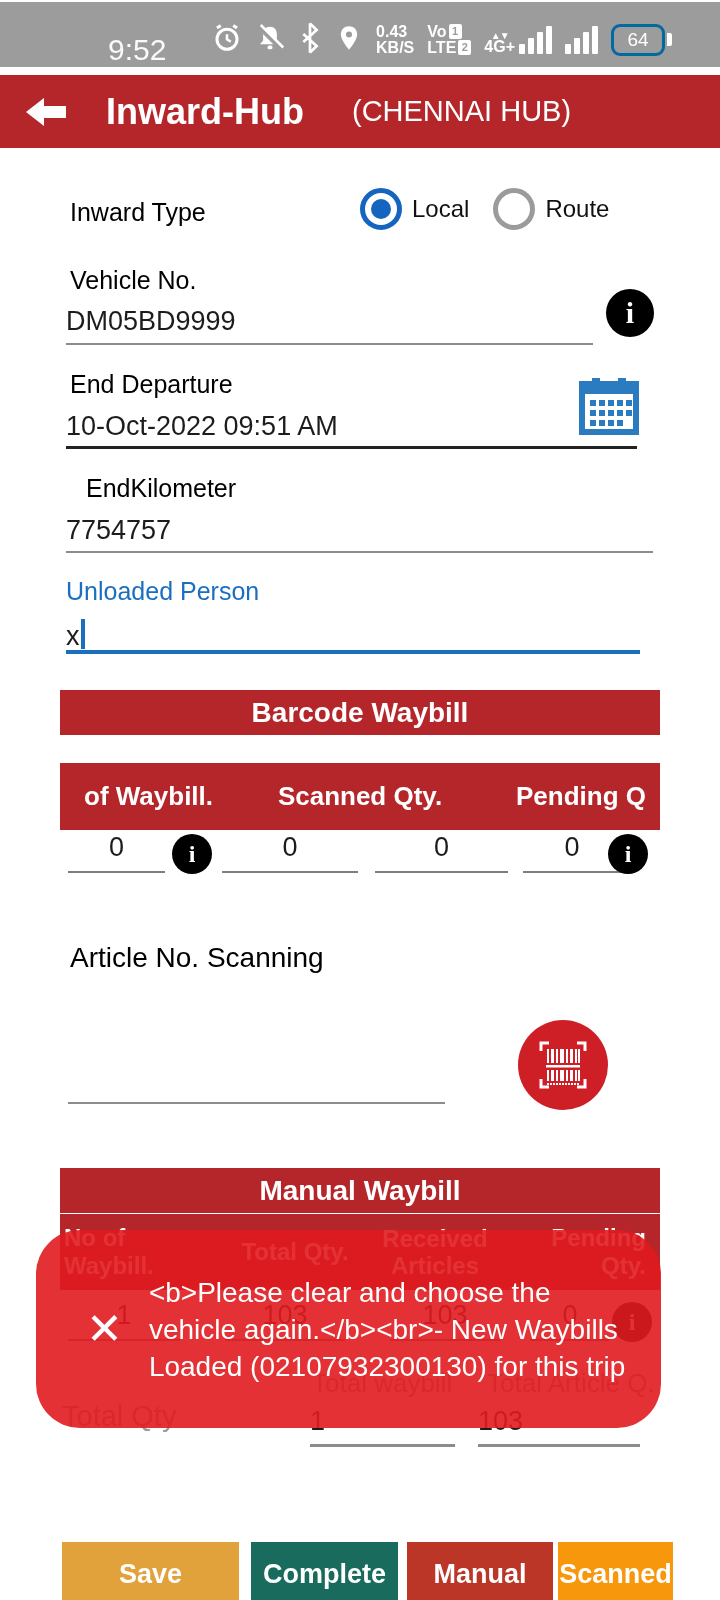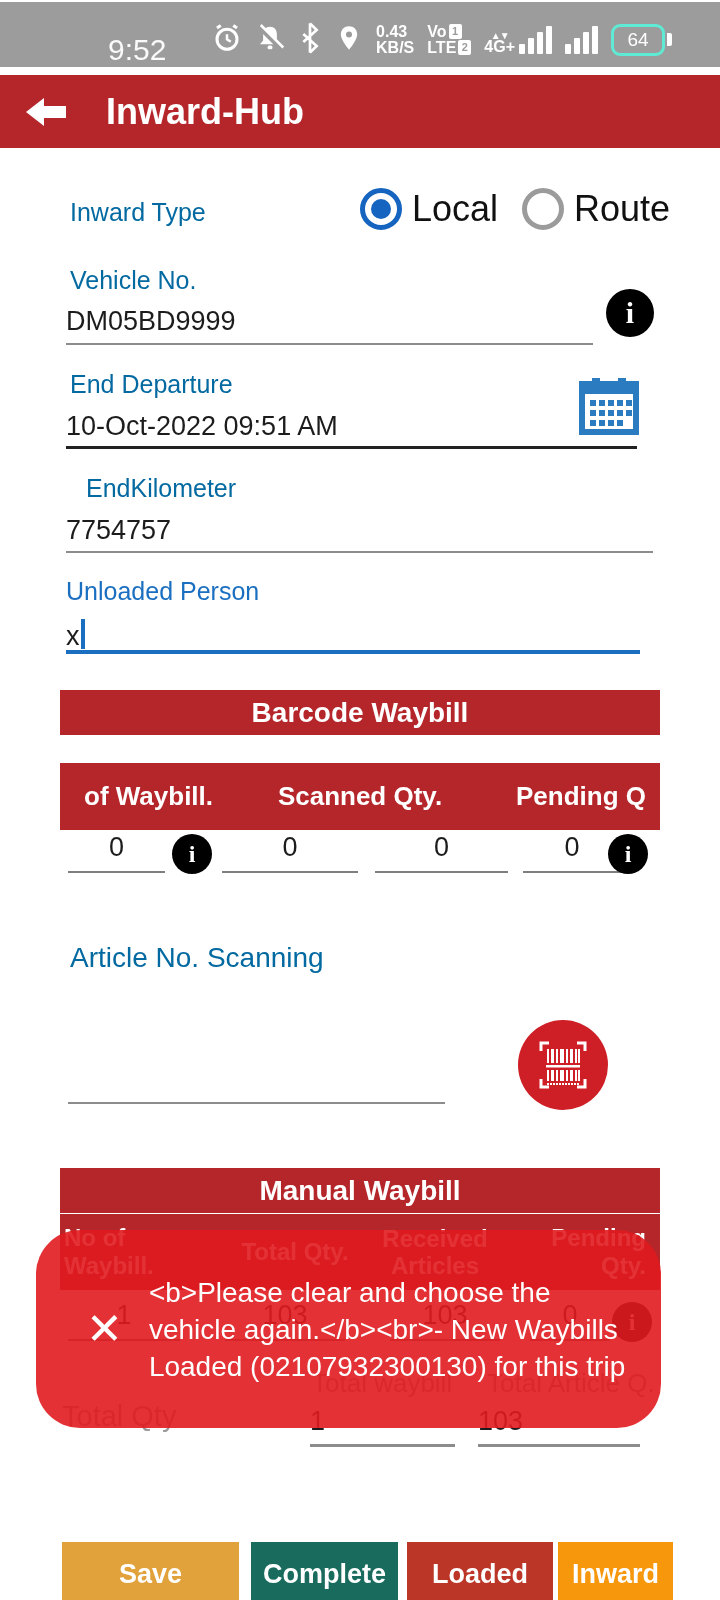--- a/index.html
+++ b/index.html
@@ -26,47 +26,47 @@
   .sb-2line .row { display:flex; align-items:center; gap:2px; }
   .sim-box { display:inline-block; min-width:13px; height:15px; background:#fff; color:#9c9c9c;
     font-size:11px; font-weight:700; text-align:center; line-height:15px; border-radius:2px; }
   .bars { display:flex; align-items:flex-end; gap:3px; }
   .bars i { display:block; width:6px; background:#fff; border-radius:1px; }
   .net-cluster { display:flex; align-items:flex-end; gap:4px; }
   .net-meta { display:flex; flex-direction:column; align-items:center; line-height:11px; margin-bottom:2px;}
   .net-arrows { font-size:10px; letter-spacing:-1px; }
   .net-label { font-size:16px; font-weight:700; }
   .battery { display:flex; align-items:center; gap:2px; }
-  .battery .shell { width:54px; height:32px; border:3px solid #5eead4; border-radius:9px;
+  .battery .shell { width:54px; height:32px; border:3px solid #0369a1; border-radius:9px;
     display:flex; align-items:center; justify-content:center; font-size:19px; color:#fff; }
   .battery .nub { width:5px; height:13px; background:#fff; border-radius:0 2px 2px 0; }
 
   
   .appbar {
     position:absolute; left:0; top:75px; width:720px; height:73px;
     background:#b5262b; color:#fff; display:flex; align-items:center;
   }
   .back-btn { margin-left:24px; width:44px; height:34px; display:flex; align-items:center; }
   .appbar-title { margin-left:38px; font-size:36px; font-weight:700; }
   .appbar-sub { margin-left:48px; font-size:29px; font-weight:400; }
 
   
-  .f-label { position:absolute; font-size:25px; color:#0369a1; }
+  .f-label { position:absolute; font-size:25px; color:#000000; }
   .f-label-blue { position:absolute; font-size:25px; color:#1b6fc0; }
   .f-value { position:absolute; font-size:27px; color:#1c1c1c; }
   .u-line { position:absolute; background:#8c8c8c; height:2px; }
   .u-dark { position:absolute; background:#222; height:3px; }
   .u-blue { position:absolute; background:#1b6fc0; height:4px; }
 
   .radio-row { position:absolute; left:360px; top:188px; display:flex; align-items:center; gap:10px; }
   .radio { width:42px; height:42px; border-radius:50%; border:5px solid #9b9b9b; background:#fff;
     display:flex; align-items:center; justify-content:center; }
   .radio.sel { border-color:#1565c0; }
   .radio .dot { width:20px; height:20px; border-radius:50%; background:#1565c0; }
-  .radio-label { font-size:36px; color:#111; margin-right:14px; }
+  .radio-label { font-size:24px; color:#111; margin-right:14px; }
 
   .info-circle { position:absolute; background:#000; border-radius:50%; color:#fff;
     display:flex; align-items:center; justify-content:center;
     font-family:"Liberation Serif", serif; font-weight:700; }
   .cursor-bar { display:inline-block; width:4px; height:30px; background:#1b6fc0;
     vertical-align:-4px; margin-left:1px; }
 
   
   .banner { position:absolute; left:60px; width:600px; height:45px; background:#b5262b;
     color:#fff; font-size:28px; font-weight:700; display:flex; align-items:center; justify-content:center; }
@@ -173,20 +173,21 @@
     </div>
   </div>
 
   <div class="appbar">
     <span class="back-btn">
       <svg width="44" height="30" viewBox="0 0 44 30">
           <path d="M20 1L2 15l18 14v-8h22V9H20V1z" fill="#fff"></path>
         </svg>
     </span>
     <span class="appbar-title">Inward-Hub</span>
+    <span class="appbar-sub">(CHENNAI HUB)</span>
   </div>
 
   <span class="f-label" style="left:70px; top:198px;">Inward Type</span>
   <div class="radio-row">
     <span class="radio sel">
         <span class="dot"></span>
       </span>
     <span class="radio-label">Local</span>
     <span class="radio"></span>
     <span class="radio-label">Route</span>
@@ -320,19 +321,19 @@
     <span class="toast-msg">&lt;b&gt;Please clear and choose the vehicle again.&lt;/b&gt;&lt;br&gt;- New Waybills Loaded (02107932300130) for this trip</span>
   </div>
 
   <div class="action-btn btn-save">
       <span>Save</span>
     </div>
   <div class="action-btn btn-complete">
       <span>Complete</span>
     </div>
   <div class="action-btn btn-cancel">
-      <span>Loaded</span>
+      <span>Manual</span>
     </div>
   <div class="action-btn btn-inward">
-      <span>Inward</span>
+      <span>Scanned</span>
     </div>
 
 </div>
 
 </body></html>

